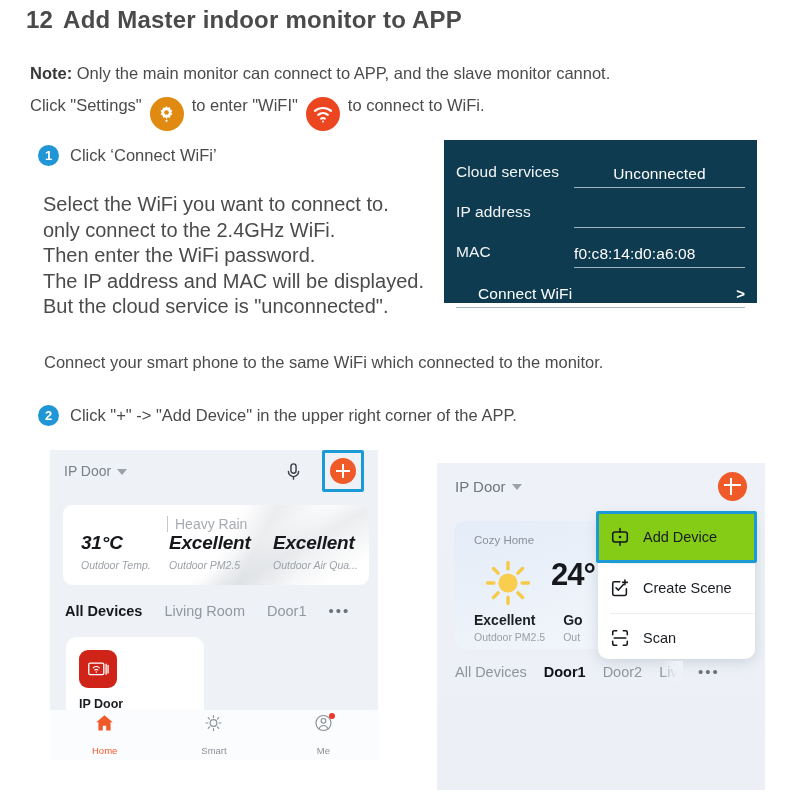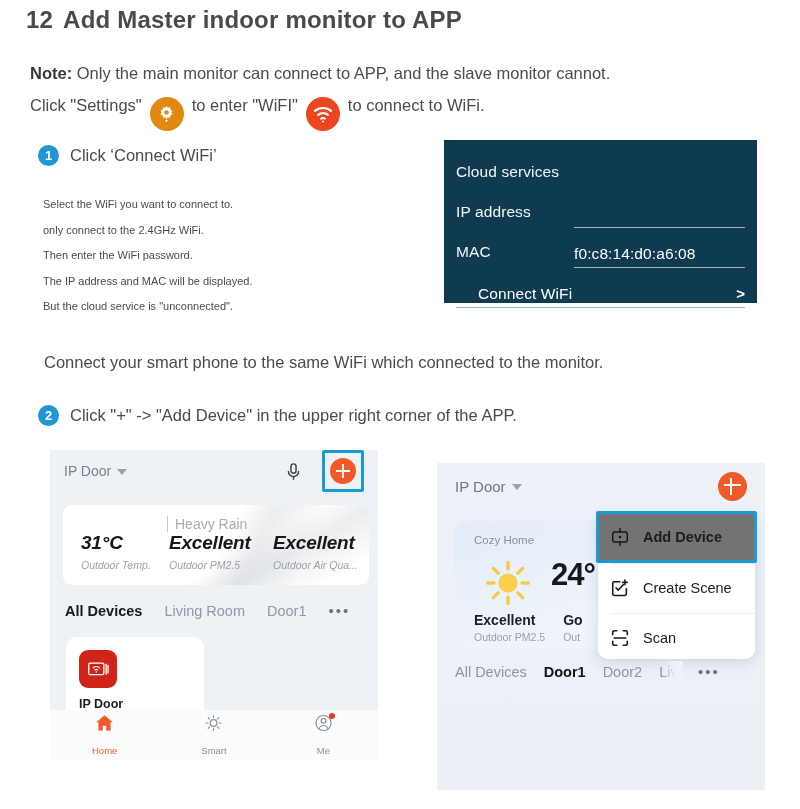--- a/index.html
+++ b/index.html
@@ -45,21 +45,21 @@
     font-size: 13px; font-weight: bold;
     line-height: 1;
   }
   .step1 {
     position: absolute; left: 38px; top: 145px;
     display: flex; align-items: center; gap: 11px;
     font-size: 16.5px; color: #4b4b4b;
   }
   .para1 {
     position: absolute; left: 43px; top: 192px;
-    font-size: 11px; line-height: 25.5px; color: #4b4b4b;
+    font-size: 20px; line-height: 25.5px; color: #4b4b4b;
     white-space: pre-line;
   }
   .para-mid {
     position: absolute; left: 44px; top: 353px;
     font-size: 16.5px; color: #4b4b4b;
   }
   .step2 {
     position: absolute; left: 38px; top: 405px;
     display: flex; align-items: center; gap: 11px;
     font-size: 16.5px; color: #4b4b4b;
@@ -223,22 +223,21 @@
     overflow: visible;
   }
   .menu-item {
     display: flex; align-items: center; gap: 13px;
     height: 48.6px; padding-left: 12px;
     font-size: 14.5px; color: #1a1d21;
   }
   .menu-item.hl {
     border: 3px solid #1b9ad6; border-radius: 2px;
     height: 52px; margin: -2px -2px 0 -2px; padding-left: 11px;
-    background: #737373;
-    font-weight: bold;
+    background: #84cc16;
   }
   .menu-sep { height: 1px; background: #eceef1; margin: 0 0 0 12px; }
 
   .tabs-row-right {
     position: absolute; left: 18px; top: 200px;
     display: flex; align-items: center; gap: 17px;
     font-size: 14.5px; color: #8f959d;
   }
   .tabs-row-right .active { color: #111417; font-weight: bold; }
   .fade-tab { position: relative; }
@@ -292,20 +291,23 @@
 
   <div class="para1">Select the WiFi you want to connect to.
 only connect to the 2.4GHz WiFi.
 Then enter the WiFi password.
 The IP address and MAC will be displayed.
 But the cloud service is "unconnected".</div>
 
   <div class="monitor-panel">
     <div class="m-row val-center">
       <div class="m-label">Cloud services</div>
+      <div class="m-value-wrap">
+        <span class="m-value">Unconnected</span>
+      </div>
     </div>
     <div class="m-row">
       <div class="m-label">IP address</div>
       <div class="m-value-wrap">
         <span class="m-value"></span>
       </div>
     </div>
     <div class="m-row val-right">
       <div class="m-label">MAC</div>
       <div class="m-value-wrap">

